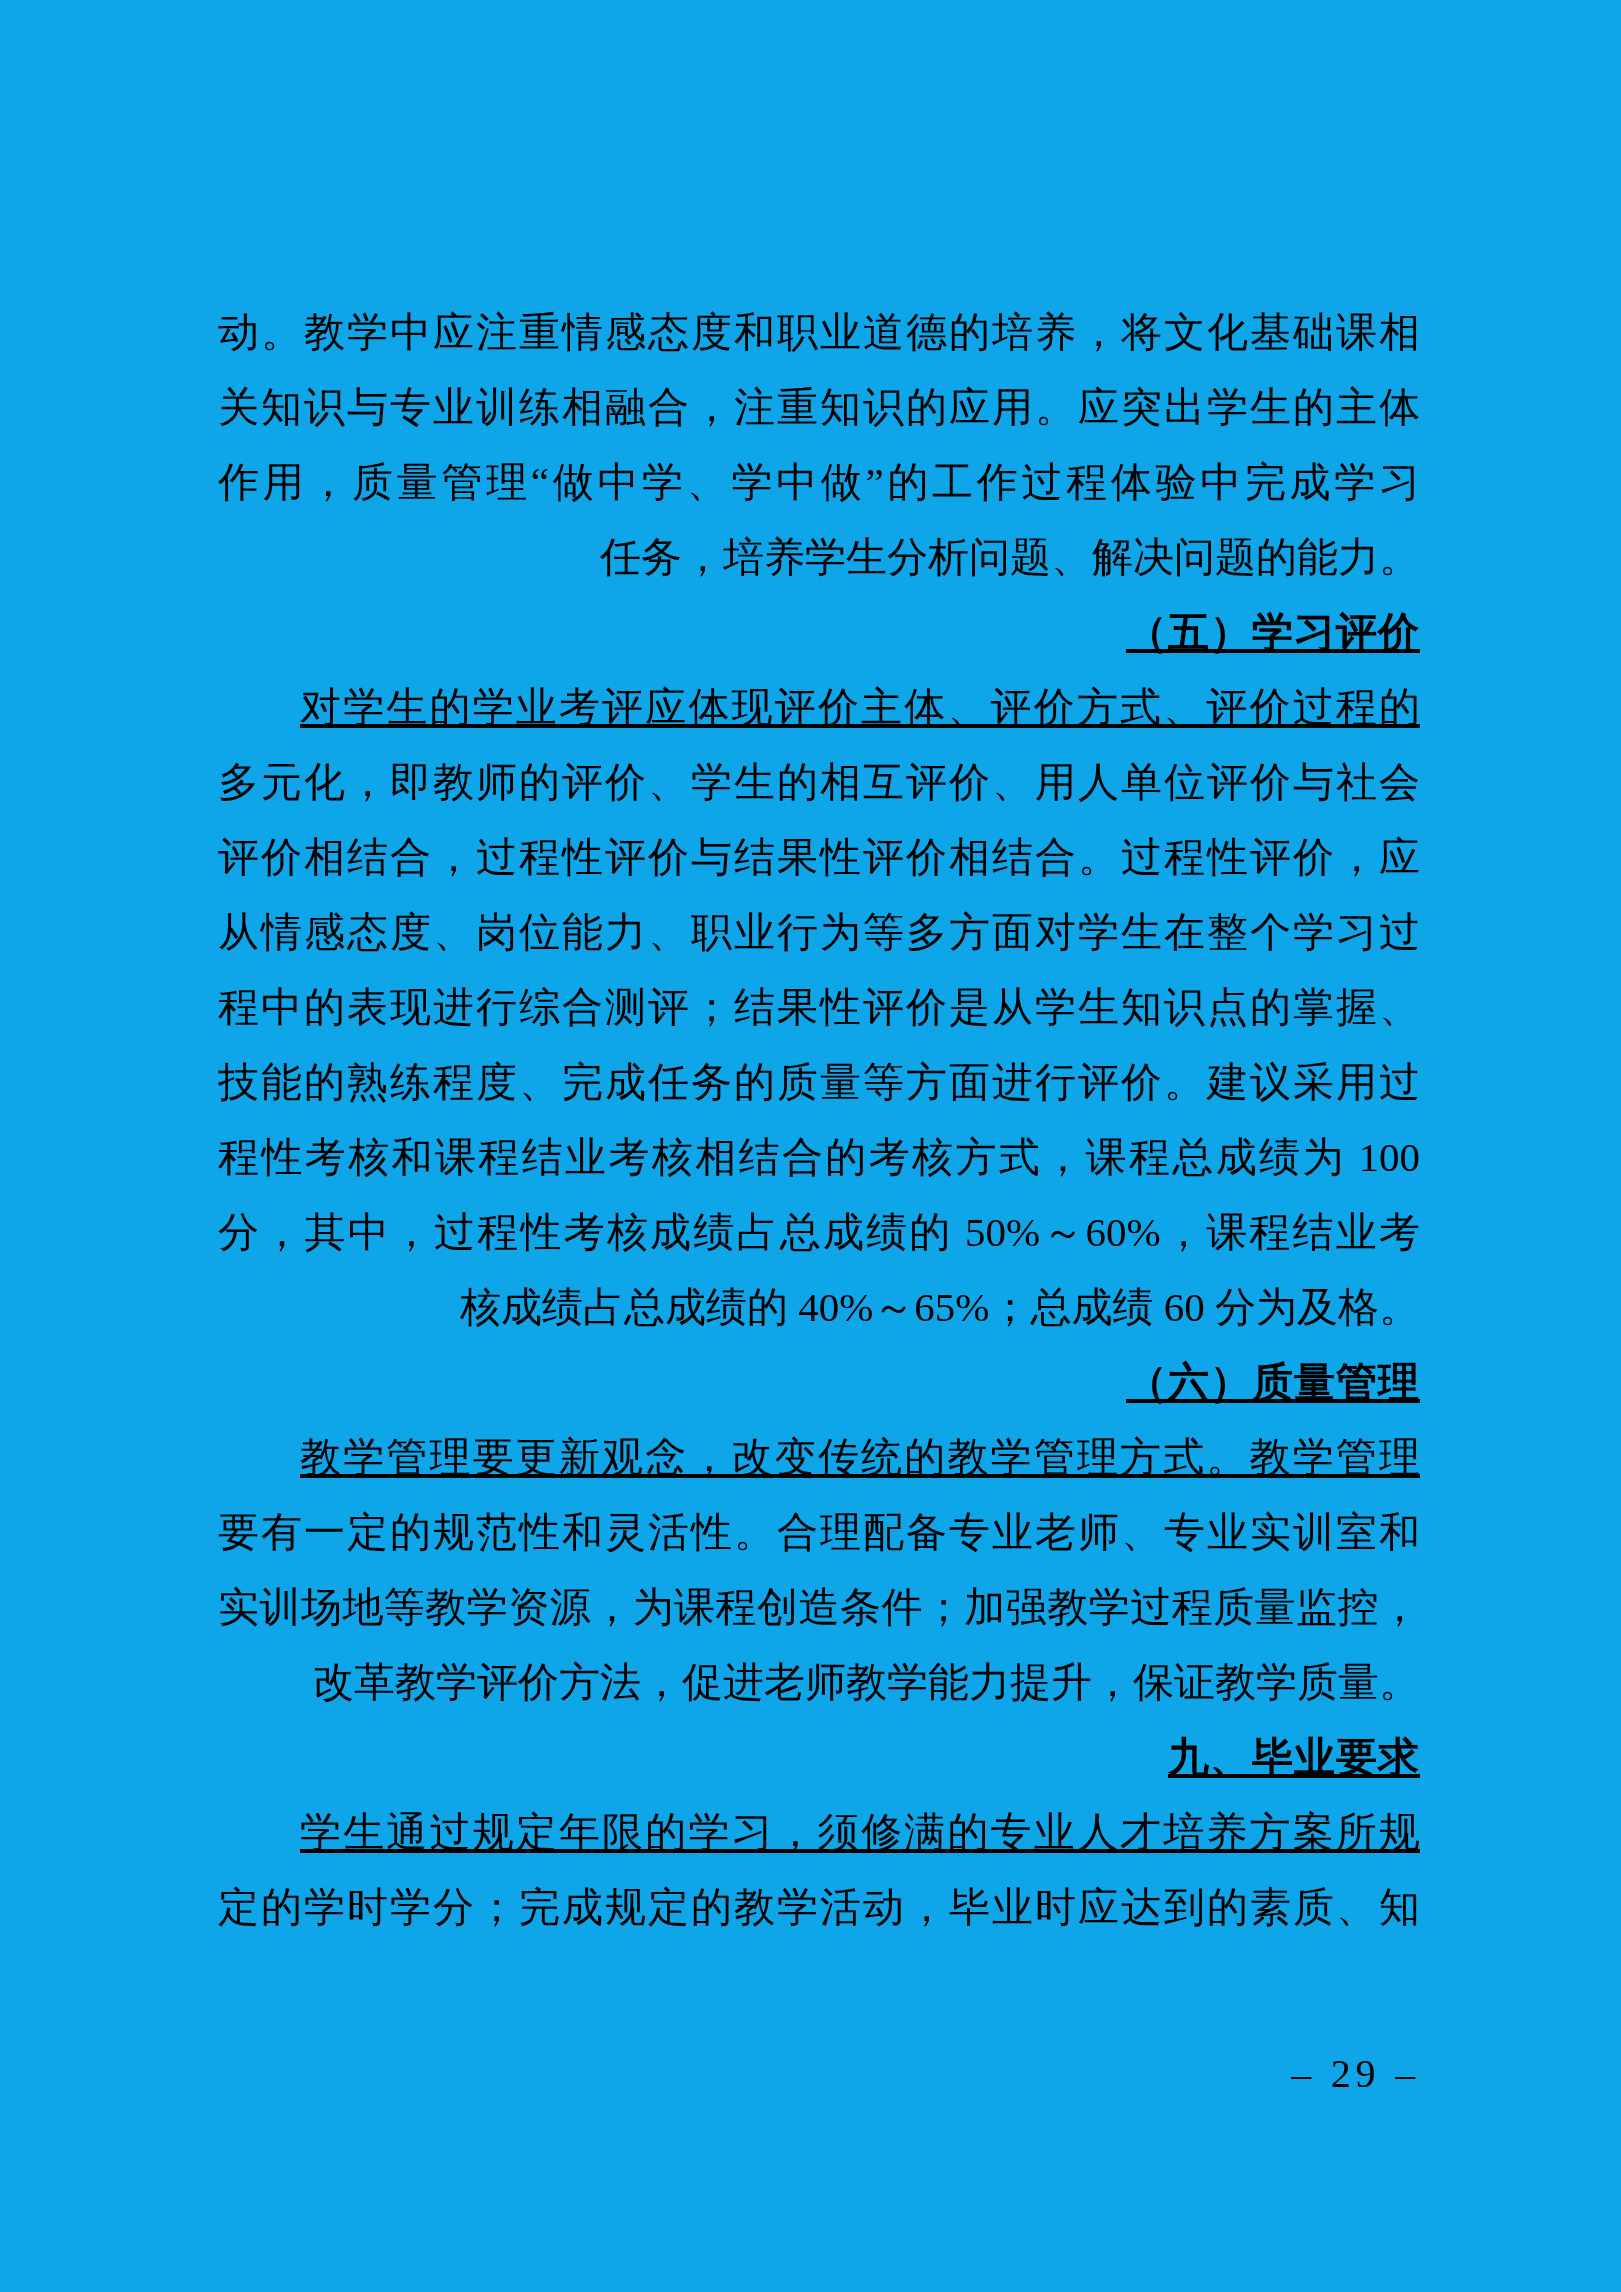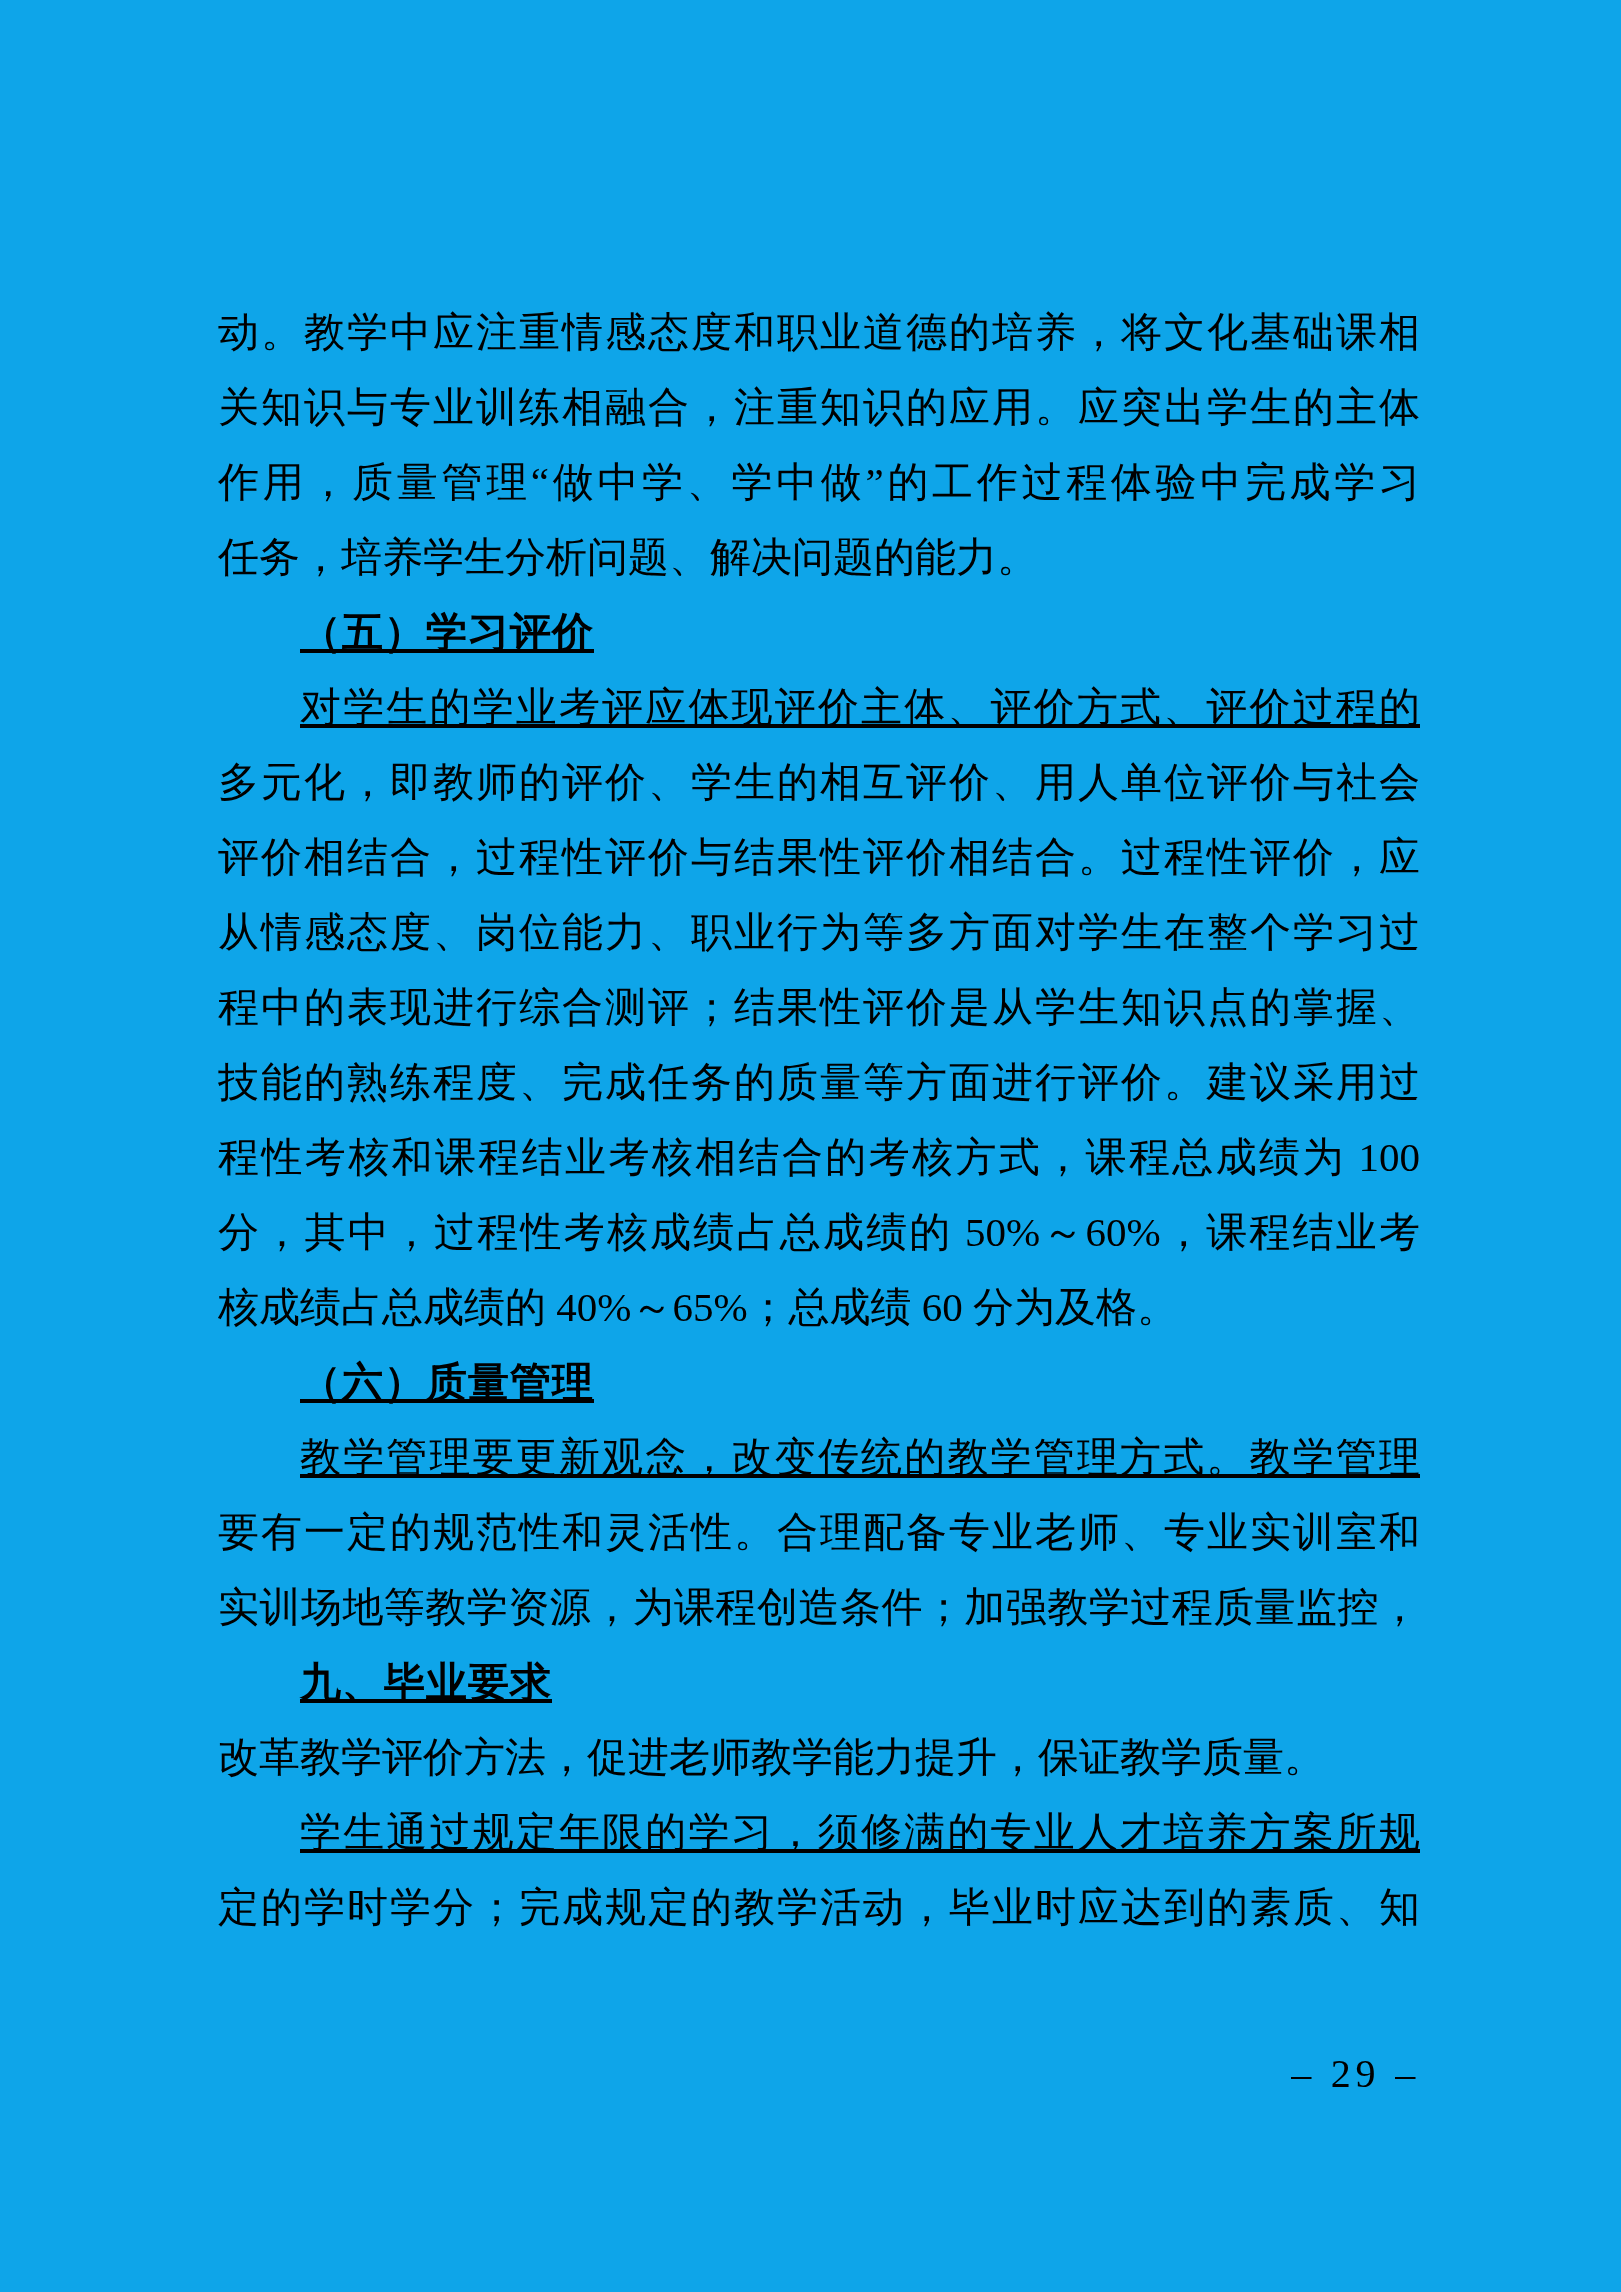--- a/index.html
+++ b/index.html
@@ -19,21 +19,21 @@
     position: absolute;
     left: 218px; top: 295px;
     width: 1202px;
     font-size: 41px;
     line-height: 75px;
     text-rendering: optimizeLegibility;
   }
   .line {
     height: 75px;
     white-space: nowrap;
-    text-align: left;
+    text-align: right;
   }
   .line.j {
     white-space: normal;
     word-break: keep-all;
     line-break: strict;
     text-align: justify;
     text-align-last: justify;
     text-justify: inter-ideograph;
   }
   .line.indent { padding-left: 82px; text-decoration: underline; }
@@ -67,20 +67,20 @@
       <div class="line j">从情感态度、岗位能力、职业行为等多方面对学生在整个学习过</div>
       <div class="line j">程中的表现进行综合测评；结果性评价是从学生知识点的掌握、</div>
       <div class="line j">技能的熟练程度、完成任务的质量等方面进行评价。建议采用过</div>
       <div class="line j">程性考核和课程结业考核相结合的考核方式，课程总成绩为 100</div>
       <div class="line j">分，其中，过程性考核成绩占总成绩的 50%～60%，课程结业考</div>
       <div class="line">核成绩占总成绩的 40%～65%；总成绩 60 分为及格。</div>
       <div class="line heading indent">（六）质量管理</div>
       <div class="line j indent">教学管理要更新观念，改变传统的教学管理方式。教学管理</div>
       <div class="line j">要有一定的规范性和灵活性。合理配备专业老师、专业实训室和</div>
       <div class="line j">实训场地等教学资源，为课程创造条件；加强教学过程质量监控，</div>
+      <div class="line">改革教学评价方法，促进老师教学能力提升，保证教学质量。</div>
       <div class="line heading indent">九、毕业要求</div>
-      <div class="line">改革教学评价方法，促进老师教学能力提升，保证教学质量。</div>
       <div class="line j indent">学生通过规定年限的学习，须修满的专业人才培养方案所规</div>
       <div class="line j">定的学时学分；完成规定的教学活动，毕业时应达到的素质、知</div>
     </main>
   <div class="page-number">– 29 –</div>
 </div>
 
 
 </body></html>

